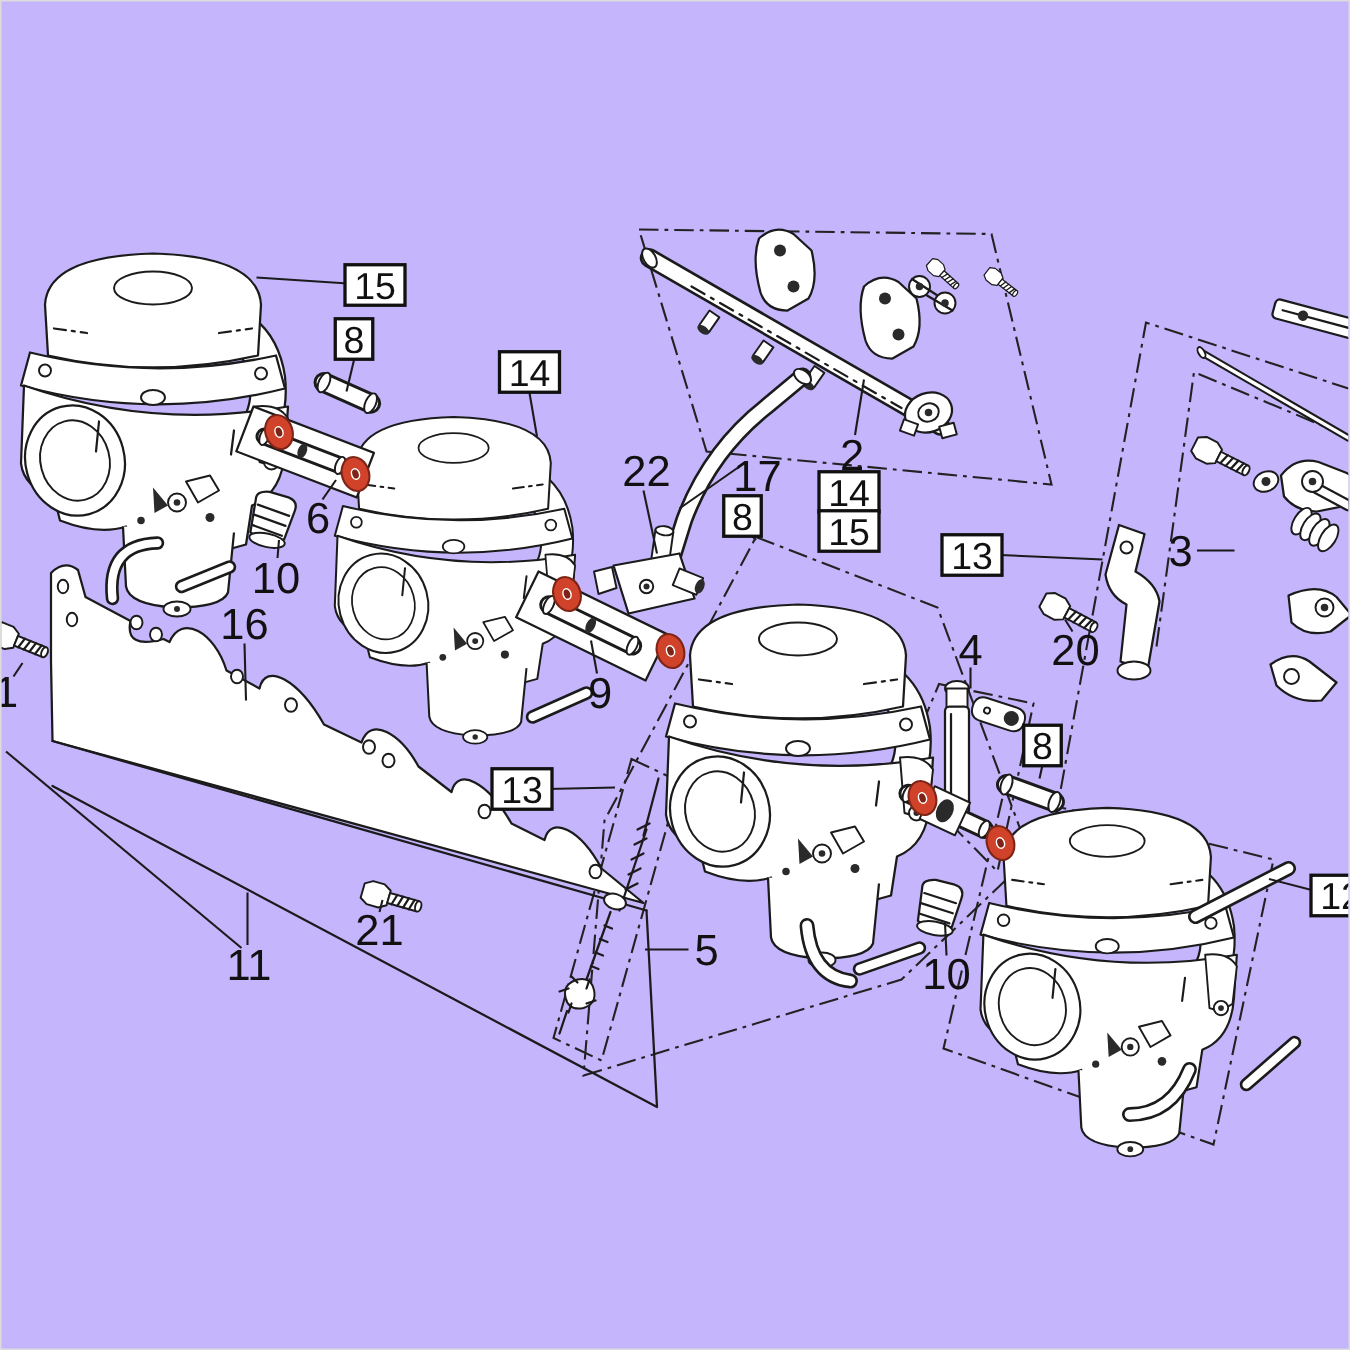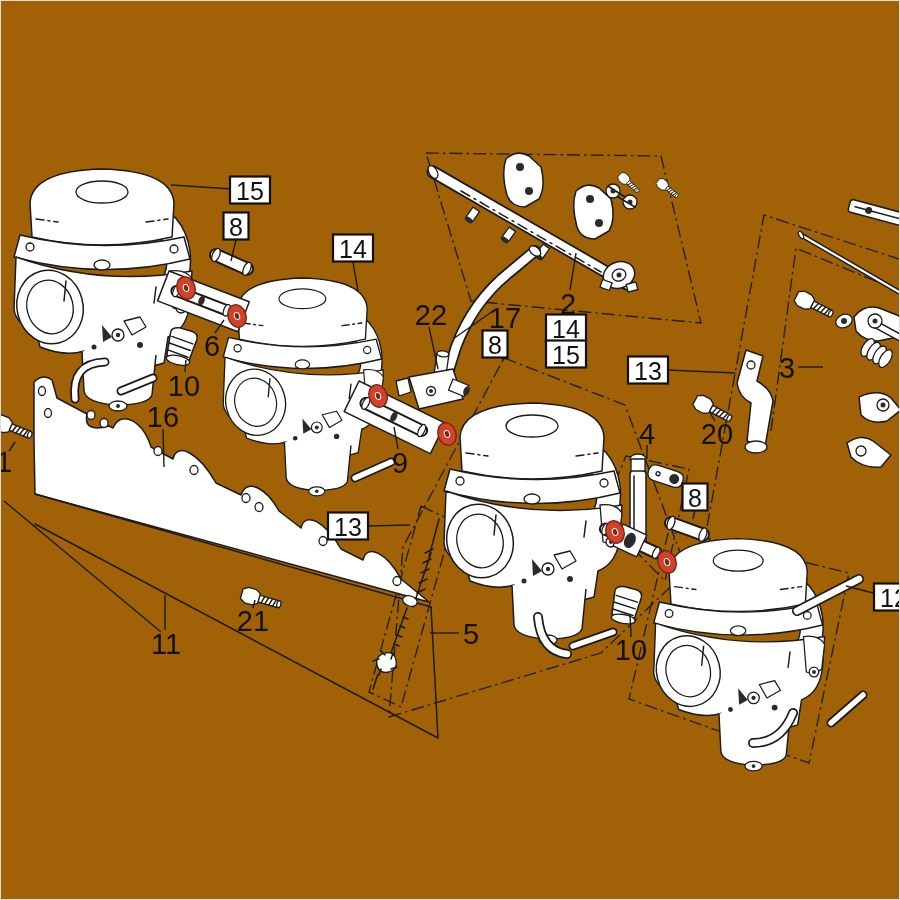--- a/index.html
+++ b/index.html
@@ -1,16 +1,16 @@
 <!DOCTYPE html>
 <html><head>
 <meta charset="utf-8">
 <style>
   html,body{margin:0;padding:0;background:#fff;}
-  #stage{position:relative;width:898px;height:898px;border:1px solid #dcdcdc;background:#a16207;overflow:hidden;}
+  #stage{position:relative;width:898px;height:898px;border:1px solid #dcdcdc;background:#c4b5fd;overflow:hidden;}
   svg{display:block;}
   .ln{fill:none;stroke:#1b1b1b;stroke-width:1.5;stroke-linecap:round;stroke-linejoin:round;}
   .wf{fill:#ffffff;stroke:#1b1b1b;stroke-width:1.5;stroke-linejoin:round;}
   .wf2{fill:#ffffff;stroke:#1b1b1b;stroke-width:1.3;stroke-linejoin:round;}
   .dk{fill:#2a2a2a;stroke:none;}
   .dd{fill:none;stroke:#222;stroke-width:1.4;stroke-dasharray:13 4 2.5 4;}
   .tubeO{fill:none;stroke:#1b1b1b;stroke-linecap:round;}
   .tubeI{fill:none;stroke:#ffffff;stroke-linecap:round;}
   .lbl{font-family:"Liberation Sans",sans-serif;font-size:29px;fill:#111;}
   .lblBoxed{font-family:"Liberation Sans",sans-serif;font-size:25px;fill:#111;}

